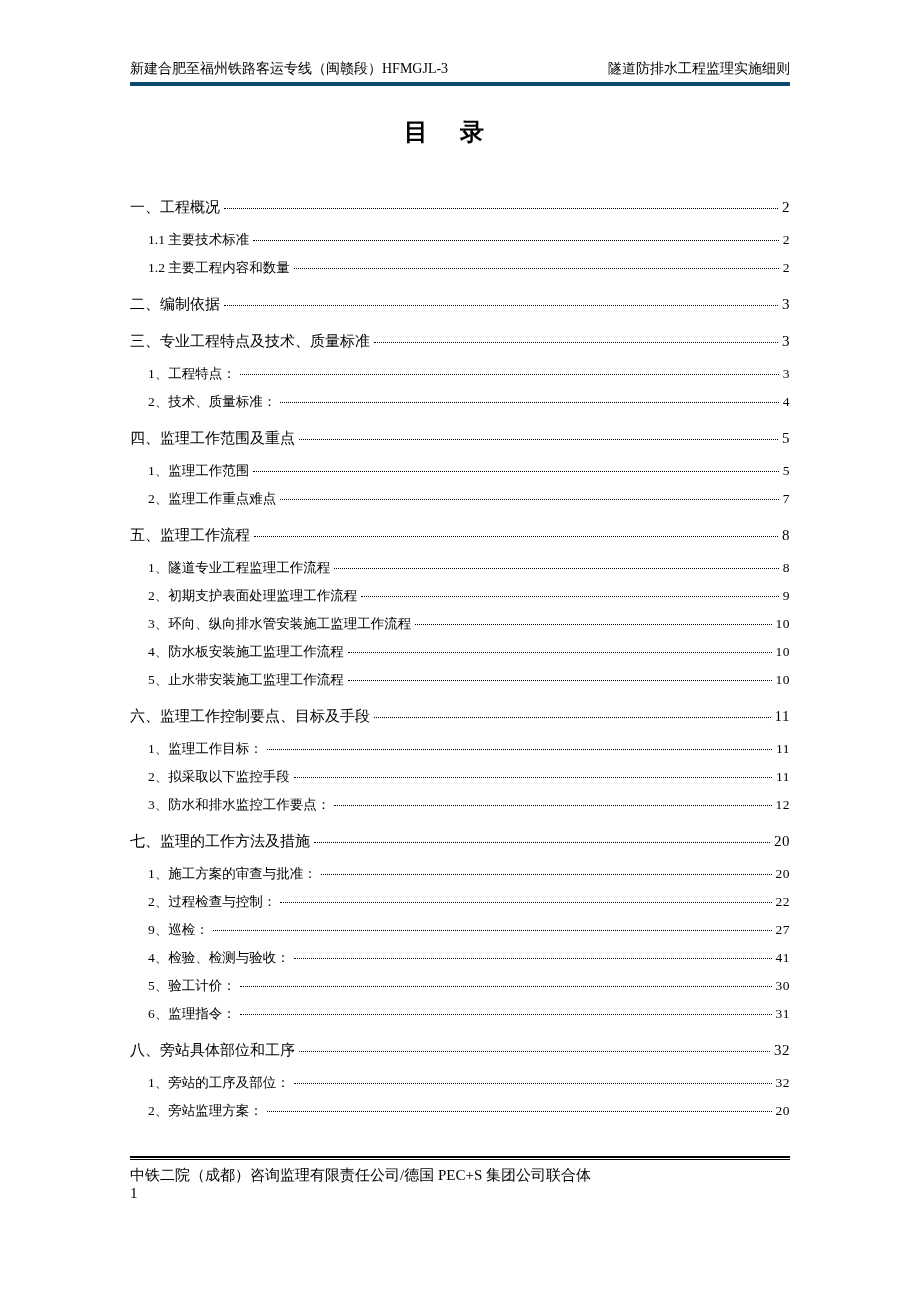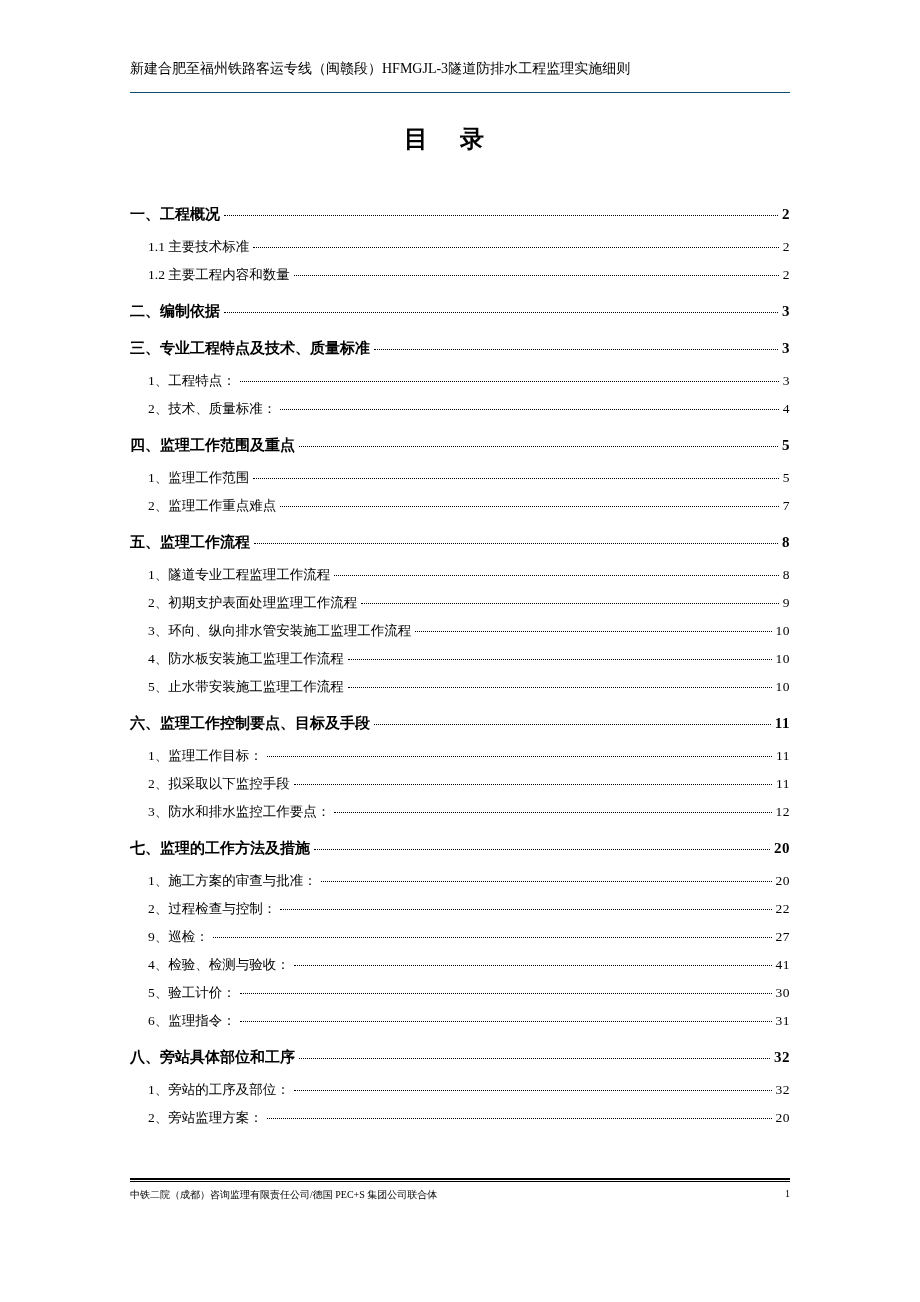--- a/index.html
+++ b/index.html
@@ -9,43 +9,44 @@
       background: #fff;
       font-family: "SimSun", "宋体", serif;
       color: #000;
       position: relative;
     }
     .page {
       padding: 60px 130px 50px 130px;
     }
     .header-row {
       display: flex;
+      justify-content: space-between;
       font-size: 14px;
-      padding-bottom: 14px;
-      border-bottom: 1px solid #0c4a6e;
+      padding-bottom: 4px;
+      border-bottom: 4px solid #0c4a6e;
       margin-bottom: 30px;
     }
     .title {
       text-align: center;
       font-size: 24px;
       font-weight: bold;
       letter-spacing: 32px;
       margin-bottom: 50px;
     }
     .toc {
       font-size: 14px;
     }
     .toc-row {
       display: flex;
       align-items: baseline;
       white-space: nowrap;
       margin-bottom: 10px;
     }
     .toc-row.level1 {
-      font-weight: bold;
+      font-weight: normal;
       margin-top: 18px;
       margin-bottom: 14px;
       font-size: 15px;
     }
     .toc-row.level2 {
       margin-left: 18px;
       font-size: 13.5px;
     }
     .toc-label { flex: 0 0 auto; }
     .toc-dots {
@@ -68,21 +69,22 @@
     }
     .footer-rule {
       border-top: 2px solid #000;
       border-bottom: 1px solid #000;
       height: 4px;
       margin-bottom: 6px;
     }
     .footer-row {
       display: flex;
       justify-content: space-between;
-      font-size: 10px;
+      font-size: 15px;
+      flex-direction: column;
     }
   </style>
 </head>
 <body>
 
 <div class="page">
   <div class="header-row">
     <span>新建合肥至福州铁路客运专线（闽赣段）HFMGJL-3</span>
     <span>隧道防排水工程监理实施细则</span>
   </div>

